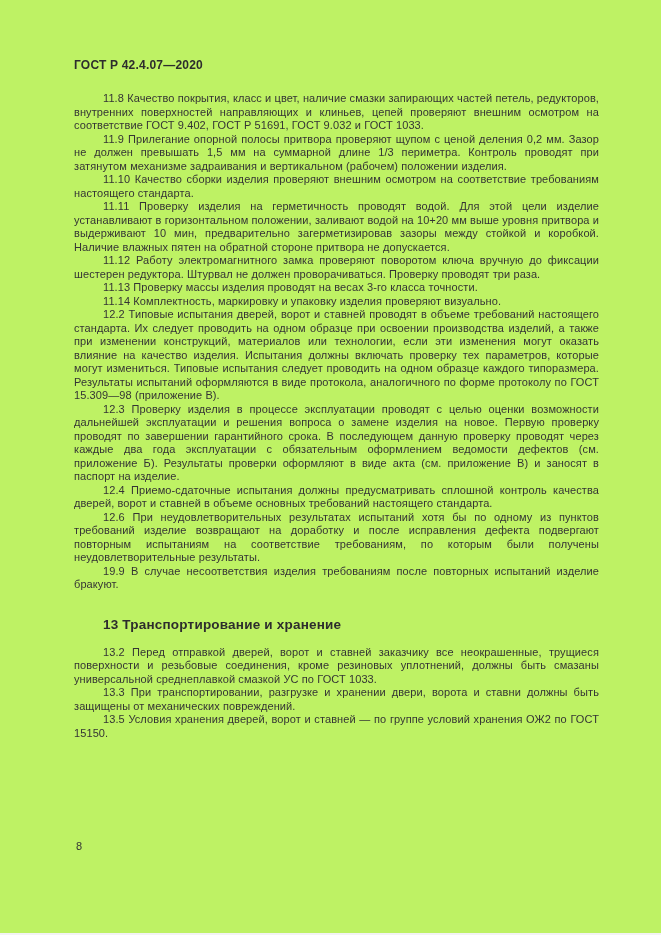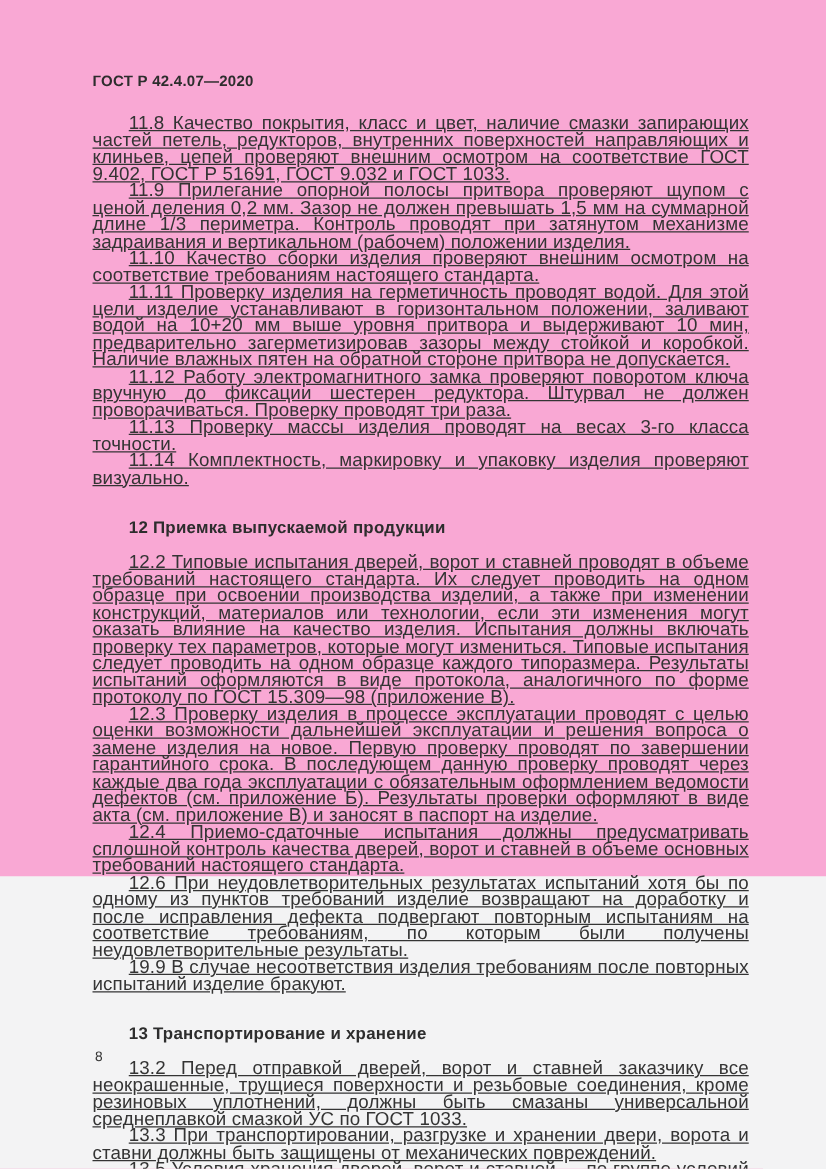--- a/index.html
+++ b/index.html
@@ -12,40 +12,39 @@
     height: 935px;
     background: #f3f3f4;
     font-family: "Liberation Sans", sans-serif;
     color: #343434;
     overflow: hidden;
   }
   .page {
     position: relative;
     box-sizing: border-box;
     width: 661px;
-    height: 701px;
+    height: 933px;
     padding: 58px 62px 0 74px;
-    background: #f9a8d4;
+    background: #bef264;
   }
   .doc-header {
     font-size: 12px;
     font-weight: bold;
     color: #2d2d2d;
     letter-spacing: 0.2px;
     margin: 0 0 20px 0;
   }
   .para {
     margin: 0;
-    font-size: 15px;
+    font-size: 11px;
     line-height: 13.5px;
     text-align: justify;
     text-indent: 29px;
     color: #343434;
     letter-spacing: 0.1px;
-    text-decoration: underline;
   }
   .sec-heading {
     font-size: 13.5px;
     font-weight: bold;
     color: #2d2d2d;
     margin: 25px 0 14px 29px;
     letter-spacing: 0.2px;
   }
   .page-number {
     position: absolute;
@@ -63,21 +62,20 @@
   <div class="doc-header">ГОСТ Р 42.4.07—2020</div>
 
   <p class="para">11.8 Качество покрытия, класс и цвет, наличие смазки запирающих частей петель, редукторов, внутренних поверхностей направляющих и клиньев, цепей проверяют внешним осмотром на соответствие ГОСТ 9.402, ГОСТ Р 51691, ГОСТ 9.032 и ГОСТ 1033.</p>
   <p class="para">11.9 Прилегание опорной полосы притвора проверяют щупом с ценой деления 0,2 мм. Зазор не должен превышать 1,5 мм на суммарной длине 1/3 периметра. Контроль проводят при затянутом механизме задраивания и вертикальном (рабочем) положении изделия.</p>
   <p class="para">11.10 Качество сборки изделия проверяют внешним осмотром на соответствие требованиям настоящего стандарта.</p>
   <p class="para">11.11 Проверку изделия на герметичность проводят водой. Для этой цели изделие устанавливают в горизонтальном положении, заливают водой на 10+20 мм выше уровня притвора и выдерживают 10 мин, предварительно загерметизировав зазоры между стойкой и коробкой. Наличие влажных пятен на обратной стороне притвора не допускается.</p>
   <p class="para">11.12 Работу электромагнитного замка проверяют поворотом ключа вручную до фиксации шестерен редуктора. Штурвал не должен проворачиваться. Проверку проводят три раза.</p>
   <p class="para">11.13 Проверку массы изделия проводят на весах 3-го класса точности.</p>
   <p class="para">11.14 Комплектность, маркировку и упаковку изделия проверяют визуально.</p>
 
-  <div class="sec-heading">12 Приемка выпускаемой продукции</div>
   <p class="para">12.2 Типовые испытания дверей, ворот и ставней проводят в объеме требований настоящего стандарта. Их следует проводить на одном образце при освоении производства изделий, а также при изменении конструкций, материалов или технологии, если эти изменения могут оказать влияние на качество изделия. Испытания должны включать проверку тех параметров, которые могут измениться. Типовые испытания следует проводить на одном образце каждого типоразмера. Результаты испытаний оформляются в виде протокола, аналогичного по форме протоколу по ГОСТ 15.309—98 (приложение В).</p>
   <p class="para">12.3 Проверку изделия в процессе эксплуатации проводят с целью оценки возможности дальнейшей эксплуатации и решения вопроса о замене изделия на новое. Первую проверку проводят по завершении гарантийного срока. В последующем данную проверку проводят через каждые два года эксплуатации с обязательным оформлением ведомости дефектов (см. приложение Б). Результаты проверки оформляют в виде акта (см. приложение В) и заносят в паспорт на изделие.</p>
   <p class="para">12.4 Приемо-сдаточные испытания должны предусматривать сплошной контроль качества дверей, ворот и ставней в объеме основных требований настоящего стандарта.</p>
   <p class="para">12.6 При неудовлетворительных результатах испытаний хотя бы по одному из пунктов требований изделие возвращают на доработку и после исправления дефекта подвергают повторным испытаниям на соответствие требованиям, по которым были получены неудовлетворительные результаты.</p>
   <p class="para">19.9 В случае несоответствия изделия требованиям после повторных испытаний изделие бракуют.</p>
 
   <div class="sec-heading">13 Транспортирование и хранение</div>
   <p class="para">13.2 Перед отправкой дверей, ворот и ставней заказчику все неокрашенные, трущиеся поверхности и резьбовые соединения, кроме резиновых уплотнений, должны быть смазаны универсальной среднеплавкой смазкой УС по ГОСТ 1033.</p>
   <p class="para">13.3 При транспортировании, разгрузке и хранении двери, ворота и ставни должны быть защищены от механических повреждений.</p>
   <p class="para">13.5 Условия хранения дверей, ворот и ставней — по группе условий хранения ОЖ2 по ГОСТ 15150.</p>

